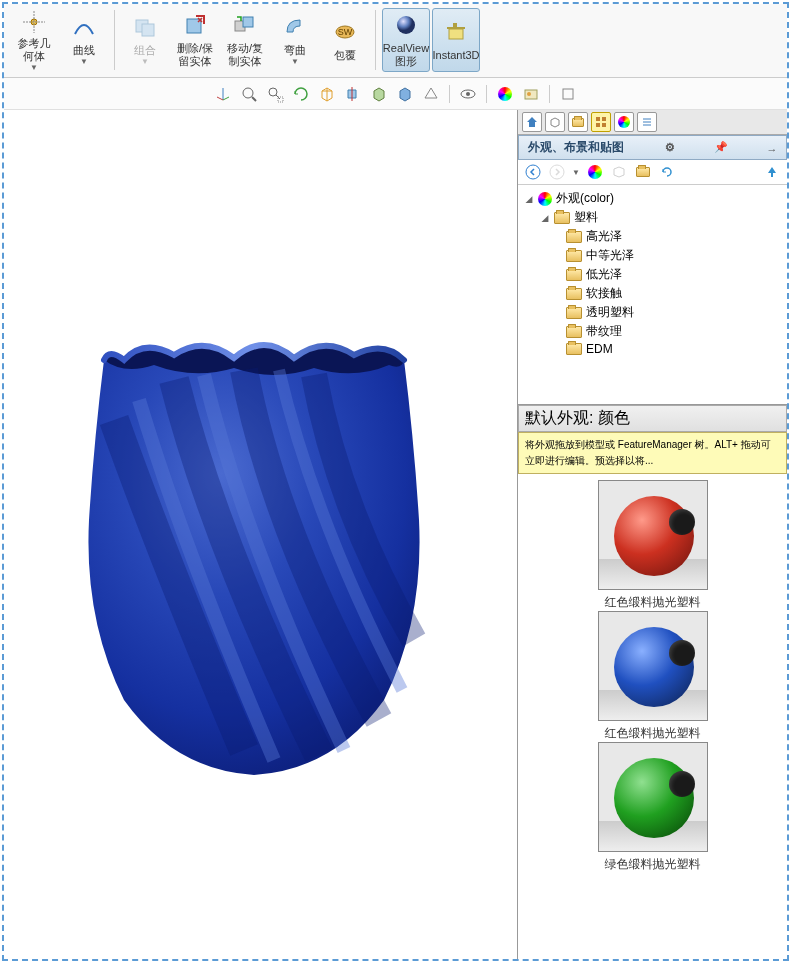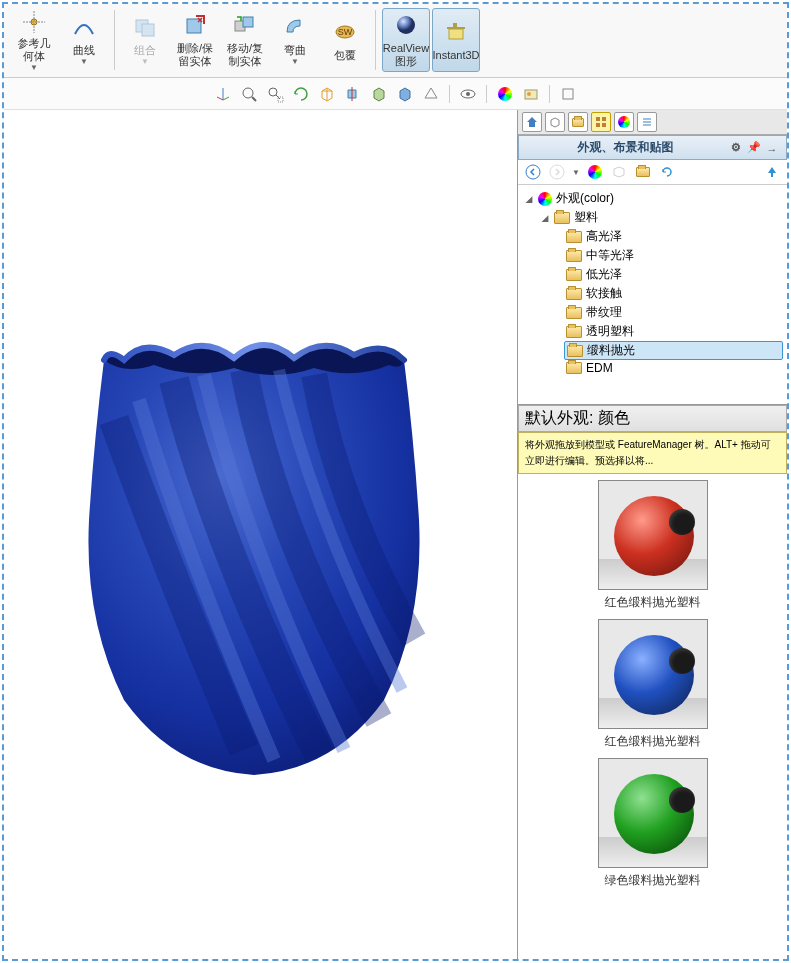--- a/index.html
+++ b/index.html
@@ -15,33 +15,33 @@
 .ribbon-sep { width:1px; background:#ccc; height:60px; margin:2px 4px; }
 .toolbar2 { display:flex; align-items:center; gap:6px; padding:4px 0; height:32px; justify-content:center; border-bottom:1px solid #e0e0e0; background:#fbfbfb; }
 .tb-ic { width:20px; height:20px; display:flex; align-items:center; justify-content:center; cursor:pointer; }
 .tb-sep { width:1px; height:18px; background:#ccc; margin:0 2px; }
 .main { display:flex; height: calc(100% - 106px); }
 .viewport { flex:1; background:#fff; position:relative; }
 .side { width:270px; border-left:1px solid #999; background:#f4f4f4; display:flex; flex-direction:column; }
 .side-tabs { display:flex; background:#e8e8e8; border-bottom:1px solid #aaa; padding:2px 4px; gap:3px; }
 .side-tab { width:20px; height:20px; border:1px solid #999; background:#fff; display:flex; align-items:center; justify-content:center; cursor:pointer; border-radius:2px; }
 .side-tab.active { background:#fef4a8; border-color:#c0a000; }
-.panel-hdr { background:linear-gradient(#e8f0f8,#d0e0ee); border:1px solid #8faac4; padding:3px 6px; display:flex; align-items:center; font-size:12px; font-weight:bold; color:#2a4a6a; }
+.panel-hdr { background:linear-gradient(#e8f0f8,#d0e0ee); border:1px solid #8faac4; padding:3px 6px; display:flex; align-items:center; font-size:12px; font-weight:bold; color:#2a4a6a;gap:33px; }
 .panel-hdr .ttl { flex:1; text-align:center; }
 .panel-hdr .hbtn { width:16px; height:16px; cursor:pointer; margin-left:2px; display:flex;align-items:center;justify-content:center;font-size:11px;color:#555; }
 .nav-row { display:flex; align-items:center; gap:6px; padding:3px 6px; background:#fff; border-bottom:1px solid #ccc; }
 .nav-ic { width:18px; height:18px; display:flex; align-items:center; justify-content:center; cursor:pointer; }
 .tree { background:#fff; padding:4px; overflow:auto; height:220px; border-bottom:1px solid #999; font-size:12px; }
 .tree-item { display:flex; align-items:center; gap:4px; padding:1px 0; cursor:pointer; white-space:nowrap; }
 .tree-item.selected { background:#cde6f7; border:1px solid #3b97d3; border-radius:2px; padding:0 2px; }
 .tree-exp { width:10px; font-size:9px; color:#666; text-align:center; }
 .tree-ic { width:16px; height:14px; }
 .subhdr { background:linear-gradient(#f0f0f0,#e0e0e0); border:1px solid #aaa; padding:2px 6px; font-size:16px; }
 .hint { background:#fefbb8; border:1px solid #c0b060; padding:4px 6px; font-size:10px; line-height:16px; }
-.swatches { background:#fff; flex:1; overflow:auto; padding:6px; display:flex; flex-direction:column; align-items:center; gap:8px; }
+.swatches { background:#fff; flex:1; overflow:auto; padding:6px; display:flex; flex-direction:column; align-items:center; }
 .swatch { display:flex; flex-direction:column; align-items:center; gap:4px; cursor:pointer; }
 .swatch-img { width:110px; height:110px; background:#e8e8e8; border:1px solid #888; position:relative; overflow:hidden; }
 .swatch-ball { width:80px; height:80px; border-radius:50%; position:absolute; left:15px; top:15px; }
 .ball-red { background: radial-gradient(circle at 35% 30%, #ff9a8a, #cc3020 45%, #7a1810 90%); }
 .ball-blue { background: radial-gradient(circle at 35% 30%, #8ab0ff, #2050c0 45%, #102860 90%); }
 .ball-green { background: radial-gradient(circle at 35% 30%, #90e090, #20a020 45%, #0a500a 90%); }
 .ball-hole { width:26px; height:26px; border-radius:50%; background:#1a1a1a; position:absolute; right:12px; top:28px; box-shadow:inset 2px 2px 4px rgba(255,255,255,0.15); }
 .swatch-floor { position:absolute; bottom:0; left:0; right:0; height:30px; background:linear-gradient(#ccc,#eee); }
 .swatch-lbl { font-size:12px; color:#333; }
 .vase { position:absolute; left:40px; top:130px; width:420px; height:560px; }
@@ -365,29 +365,25 @@
         <div class="tree-item" style="padding-left:44px">
             <span class="folder-ic tree-ic"></span>
             <span>低光泽</span>
           </div>
         <div class="tree-item" style="padding-left:44px">
             <span class="folder-ic tree-ic"></span>
             <span>软接触</span>
           </div>
         <div class="tree-item" style="padding-left:44px">
             <span class="folder-ic tree-ic"></span>
+            <span>透明塑料</span>
+          </div>
+        <div class="tree-item" style="padding-left:44px">
+            <span class="folder-ic tree-ic"></span>
             <span>带纹理</span>
-          </div>
-        <div class="tree-item" style="padding-left:44px">
-            <span class="folder-ic tree-ic"></span>
-            <span>透明塑料</span>
-          </div>
-        <div class="tree-item selected" style="margin-left:42px">
-            <span class="folder-ic tree-ic"></span>
-            <span>缎料抛光</span>
           </div>
         <div class="tree-item" style="padding-left:44px">
             <span class="folder-ic tree-ic"></span>
             <span>EDM</span>
           </div>
       </div>
 
       <div class="subhdr">默认外观: 颜色</div>
       <div class="hint">将外观拖放到模型或 FeatureManager 树。ALT+ 拖动可立即进行编辑。预选择以将...</div>
 

